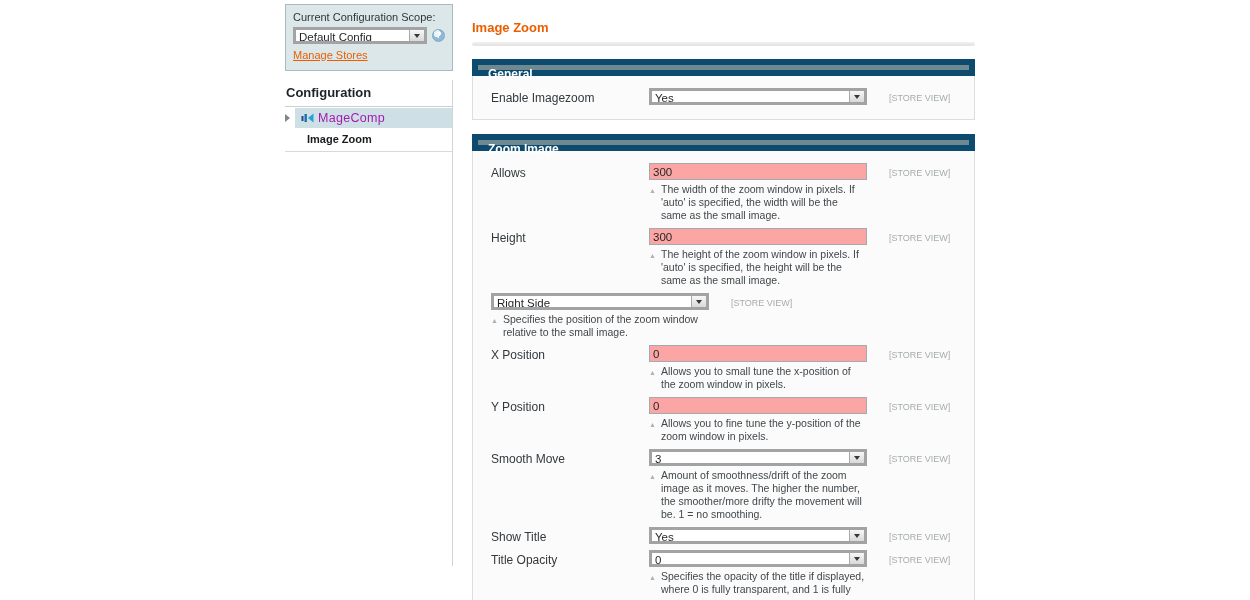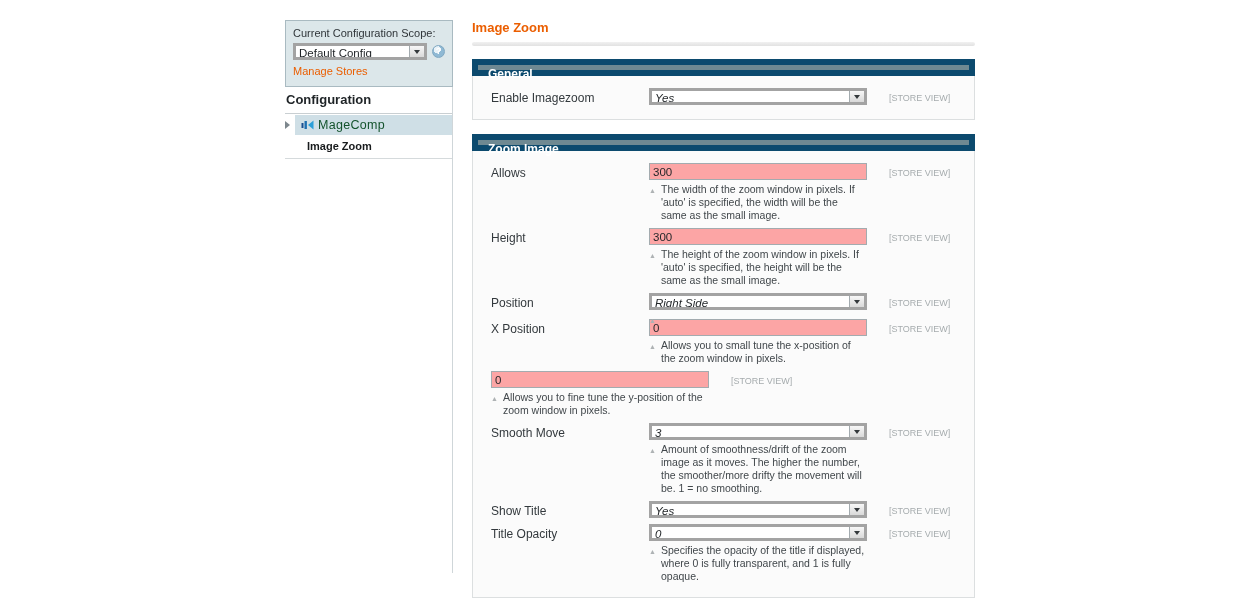--- a/index.html
+++ b/index.html
@@ -5,21 +5,21 @@
   * { box-sizing: border-box; }
   html,body { margin:0; padding:0; }
   body {
     width:1250px; height:600px; position:relative; overflow:hidden;
     background:#ffffff;
     font-family:"Liberation Sans", sans-serif;
     -webkit-font-smoothing:antialiased;
   }
 
   
-  .sidebar { position:absolute; left:285px; top:20px; width:168px; }
+  .sidebar { position:absolute; left:285px; top:4px; width:168px; }
 
   .scope-box {
     background:#dce7ea; border:1px solid #a9bac1;
     padding:6px 7px 7px 7px;
   }
   .scope-label { font-size:11px; color:#2f3539; }
   .scope-row { display:flex; align-items:center; margin-top:4px; }
   .fake-select {
     position:relative; background:#fff; border:3px solid #a3a3a3;
     height:17px; font-size:11.5px; color:#1f2326;
@@ -32,33 +32,33 @@
     border-left:1px solid #a3abaf;
     display:flex; align-items:center; justify-content:center;
   }
   .tri { width:0; height:0; border-left:3.5px solid transparent; border-right:3.5px solid transparent; border-top:4px solid #33383b; }
   .help-ic {
     width:13px; height:13px; border-radius:50%; margin-left:5px; flex:0 0 auto;
     background:radial-gradient(circle at 38% 32%, #e8f2f8 0 35%, #8fb9d4 36% 100%);
     border:1px solid #7fa8c2;
     color:#fff; font-size:9px; font-weight:bold; line-height:11px; text-align:center;
   }
-  .manage-link { display:inline-block; margin-top:5px; font-size:11px; color:#eb5e00; cursor:pointer; }
-
-  .config-panel { border-right:1px solid #cfd6d9; min-height:486px; }
+  .manage-link { display:inline-block; margin-top:5px; font-size:11px; color:#eb5e00; text-decoration:underline; cursor:pointer; }
+
+  .config-panel { margin-top:9px; border-right:1px solid #cfd6d9; min-height:486px; }
   .config-heading {
     font-size:13px; font-weight:bold; color:#1e2326;
     padding:5px 0 6px 1px; border-bottom:1px solid #c9cfd2; margin-right:0;
   }
   .vendor-row { display:flex; align-items:center; margin-top:1px; height:20px; }
   .expand-arrow { width:10px; flex:0 0 auto; display:flex; align-items:center; }
   .expand-arrow .tri-r { width:0; height:0; border-top:4px solid transparent; border-bottom:4px solid transparent; border-left:5px solid #7d878d; }
   .vendor-inner { flex:1; background:#cfdfe6; height:20px; display:flex; align-items:center; padding-left:6px; }
   .vendor-logo { margin-right:4px; display:inline-flex; }
-  .vendor-name { font-size:12.5px; color:#14532d; letter-spacing:0.3px; }
+  .vendor-name { font-size:12.5px; color:#a21caf; letter-spacing:0.3px; }
   .tree-item {
     font-size:11px; font-weight:bold; color:#181b1d;
     padding:5px 0 6px 22px; border-bottom:1px solid #d5dadc;
   }
 
   
   .main { position:absolute; left:472px; top:20px; width:503px; }
   .page-title { font-size:13px; font-weight:bold; color:#eb5e00; margin:0 0 7px 0; }
   .title-rule { height:4px; border-radius:3px; background:linear-gradient(#f1f1f1,#e2e2e2); margin-bottom:13px; }
 
@@ -74,21 +74,21 @@
   }
 
   .row { display:flex; margin-bottom:6px; }
   .f-label { width:158px; flex:0 0 auto; font-size:12px; color:#33393d; padding-top:3px; }
   .f-field { width:218px; flex:0 0 auto; }
   .txt {
     width:100%; height:17px; border:1px solid #a3abaf; background:#fca5a5;
     font-family:"Liberation Sans", sans-serif; font-size:11.5px; color:#1f2326;
     padding:1px 3px; display:block;
   }
-  .f-field .fake-select { width:100%;font-style:italic; }
+  .f-field .fake-select { width:100%; }
   .f-scope { margin-left:22px; font-size:9px; color:#a6acae; padding-top:5px; white-space:nowrap; }
   .note {
     position:relative; margin-top:3px; padding-left:12px;
     font-size:10.5px; line-height:13px; color:#41474b; width:216px;
   }
   .note .tri-up { position:absolute; left:0; top:1px; font-size:7px; color:#aeb2b4; }
 </style>
 </head>
 <body>
 
@@ -173,45 +173,45 @@
     <div class="f-label">Height</div>
     <div class="f-field">
       <input class="txt" value="300" style="">
 
       <div class="note"><span class="tri-up">▲</span><span class="note-text">The height of the zoom window in pixels. If 'auto' is specified, the height will be the same as the small image.</span></div>
     </div>
     <div class="f-scope">[STORE VIEW]</div>
   </div>
 
   <div class="row">
-    <div class="f-label">Position</div>
     <div class="f-field">
 
       <div class="fake-select">
         <span class="sel-text">Right Side</span>
         <span class="sel-btn">
                 <span class="tri"></span>
               </span>
       </div>
-      <div class="note"><span class="tri-up">▲</span></div>
+      <div class="note"><span class="tri-up">▲</span><span class="note-text">Specifies the position of the zoom window relative to the small image.</span></div>
     </div>
     <div class="f-scope">[STORE VIEW]</div>
   </div>
 
   <div class="row">
     <div class="f-label">X Position</div>
     <div class="f-field">
       <input class="txt" value="0" style="">
 
       <div class="note"><span class="tri-up">▲</span><span class="note-text">Allows you to small tune the x-position of the zoom window in pixels.</span></div>
     </div>
     <div class="f-scope">[STORE VIEW]</div>
   </div>
 
   <div class="row">
+    <div class="f-label">Y Position</div>
     <div class="f-field">
       <input class="txt" value="0" style="">
 
       <div class="note"><span class="tri-up">▲</span><span class="note-text">Allows you to fine tune the y-position of the zoom window in pixels.</span></div>
     </div>
     <div class="f-scope">[STORE VIEW]</div>
   </div>
 
   <div class="row">
     <div class="f-label">Smooth Move</div>

